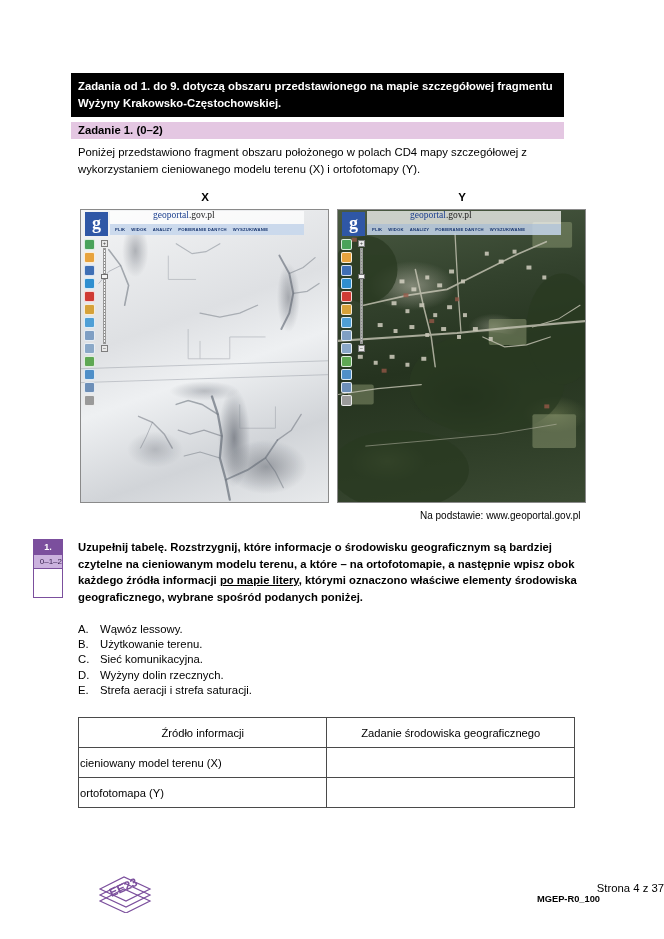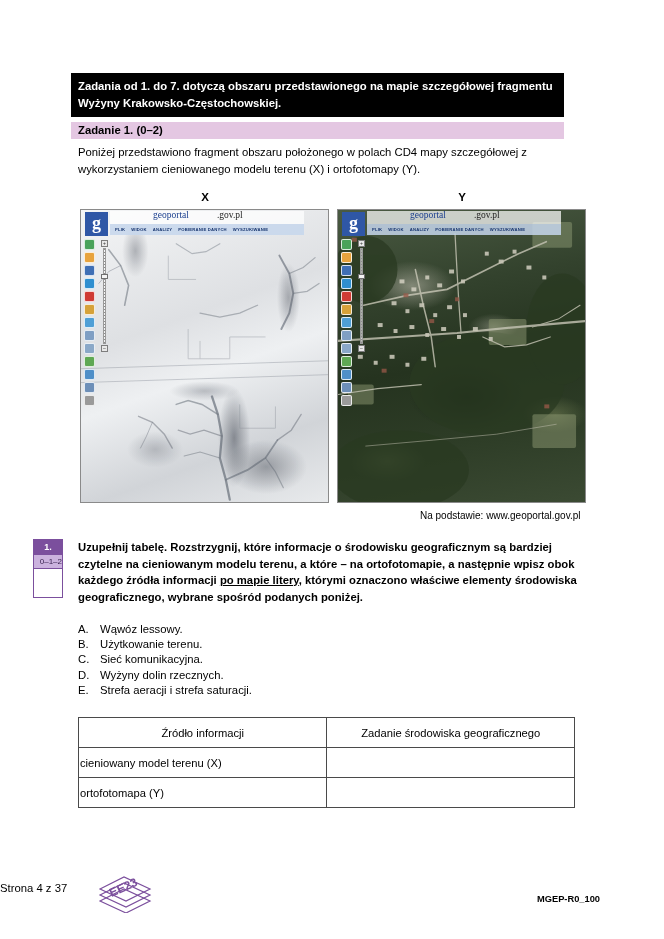--- a/index.html
+++ b/index.html
@@ -137,21 +137,21 @@
     background: rgba(255,255,255,0.72);
   }
   .gp-title {
     position: absolute;
     left: 72px; top: 0px;
     font-size: 9.5px;
     font-family: "Liberation Serif", serif;
     white-space: nowrap;
   }
   .gp-title .blue { color: #1b3f8f; text-align: right; }
-  .gp-title .dark { color: #222222; padding-left: 28px; }
+  .gp-title .dark { color: #222222; }
   .gp-menubar {
     position: absolute;
     left: 29px; top: 14px;
     right: 24px;
     height: 11px;
     background: rgba(197,214,236,0.85);
     display: flex;
     align-items: center;
     gap: 6px;
     padding-left: 5px;
@@ -310,36 +310,36 @@
     position: absolute;
     left: 96px;
     top: 869px;
     width: 58px;
     height: 44px;
   }
   .page-no {
     position: absolute;
     left: 0; right: 0;
     top: 882px;
-    text-align: left;
+    text-align: right;
     font-size: 11.3px;
   }
   .sheet-code {
     position: absolute;
     right: 64px;
     top: 894px;
     font-size: 9.3px;
     font-weight: bold;
   }
 </style>
 </head>
 <body>
 
 <div class="intro-band">
-  <span>Zadania od 1. do 7. dotyczą obszaru przedstawionego na mapie szczegółowej fragmentu Wyżyny Krakowsko-Częstochowskiej.</span>
+  <span>Zadania od 1. do 9. dotyczą obszaru przedstawionego na mapie szczegółowej fragmentu Wyżyny Krakowsko-Częstochowskiej.</span>
 </div>
 
 <div class="task-band">
   <span>Zadanie 1. (0–2)</span>
 </div>
 
 <div class="task-intro">Poniżej przedstawiono fragment obszaru położonego w polach CD4 mapy szczegółowej z wykorzystaniem cieniowanego modelu terenu (X) i ortofotomapy (Y).</div>
 
 <div class="fig-label x">X</div>
 <div class="fig-label y">Y</div>

